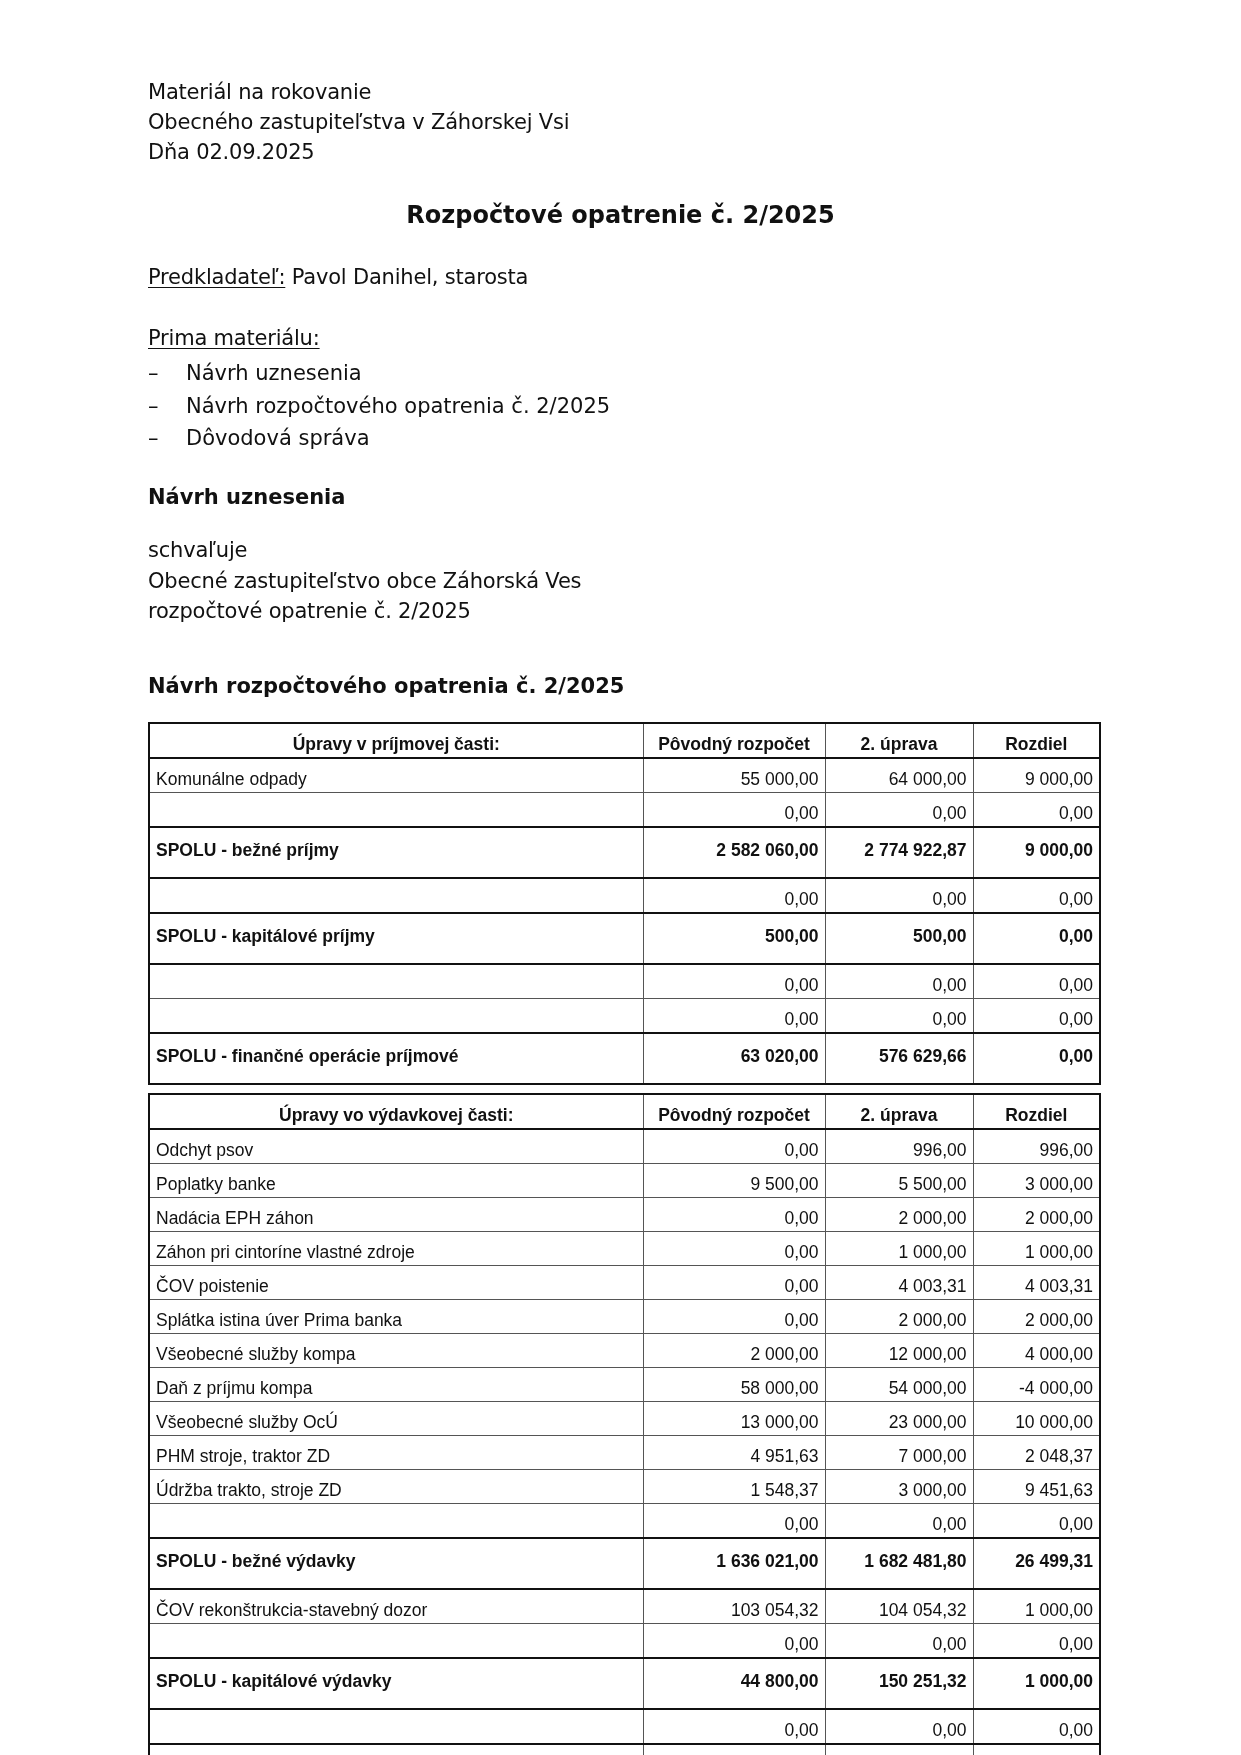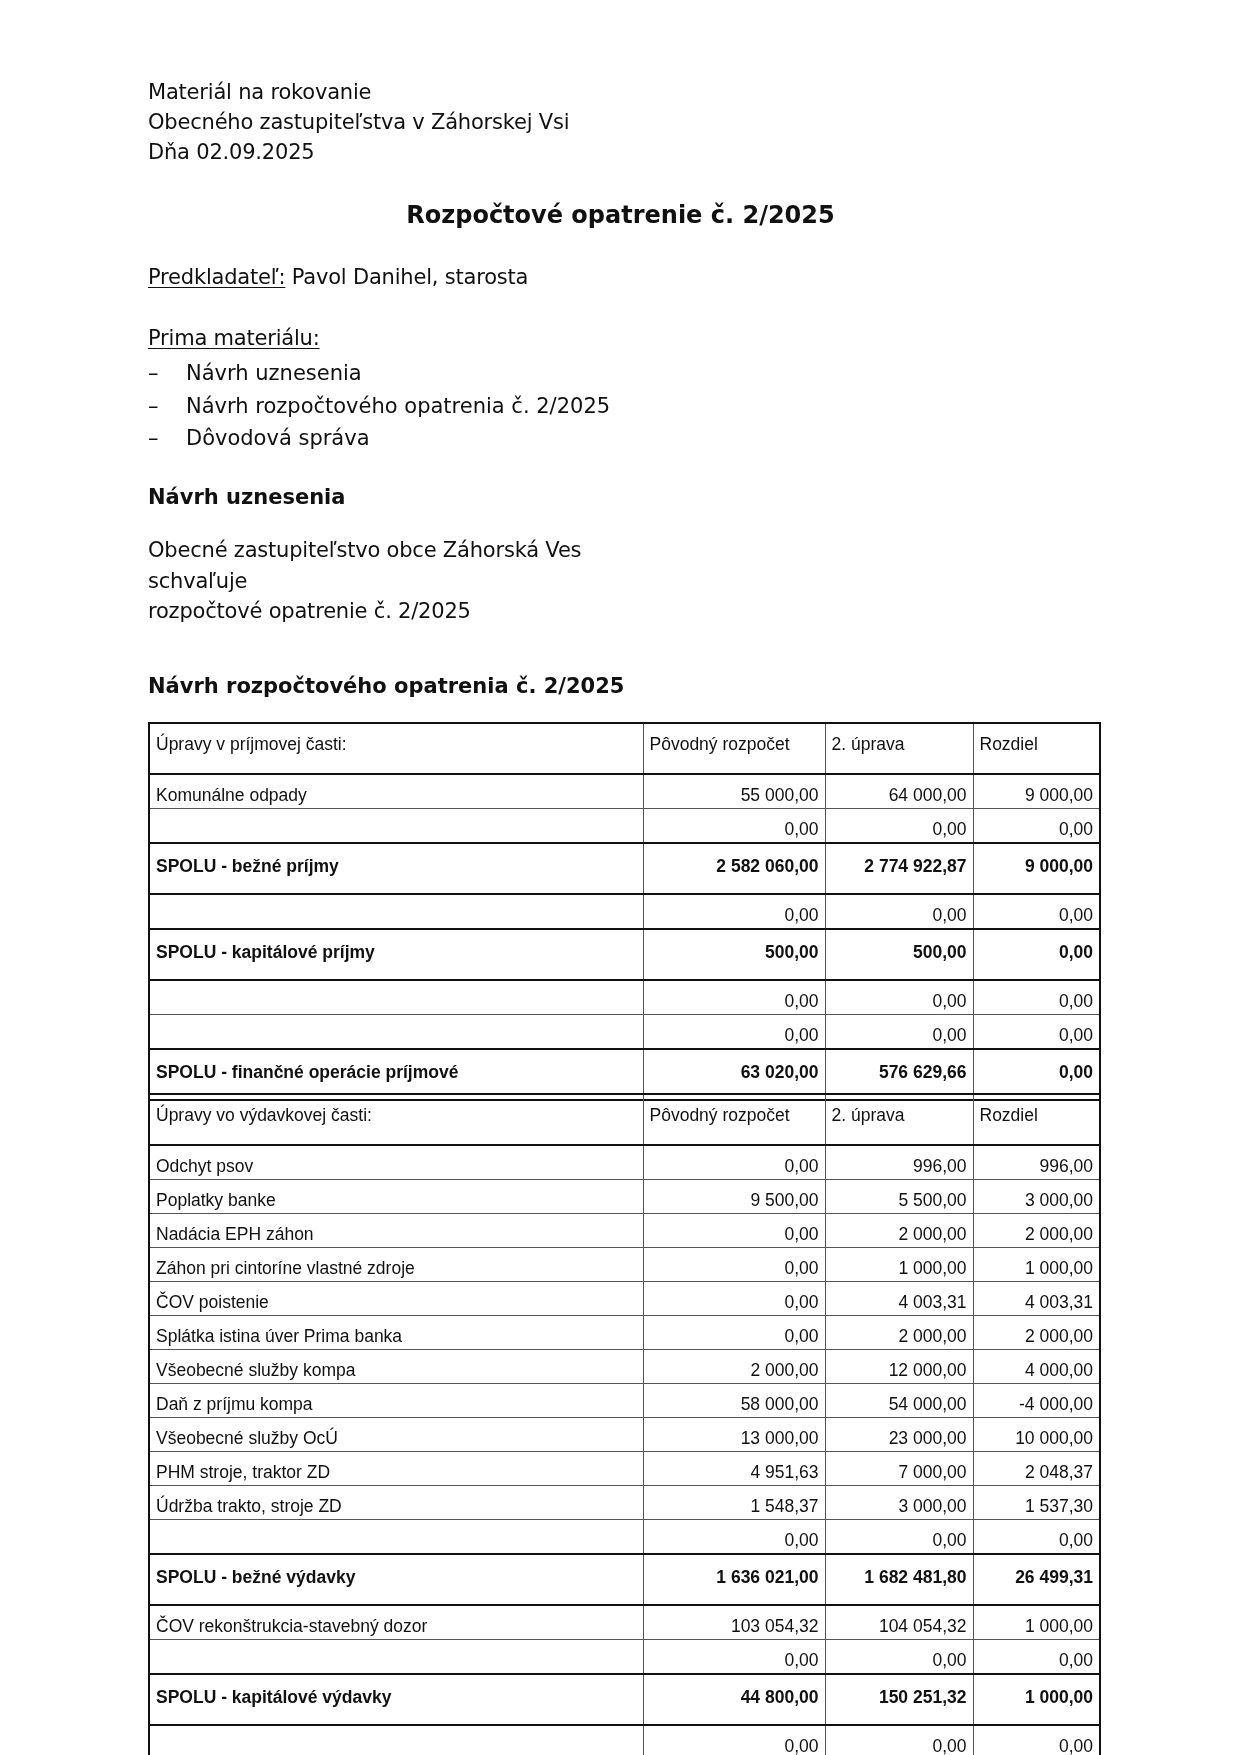--- a/index.html
+++ b/index.html
@@ -15,21 +15,21 @@
   .h2 { position: absolute; left: 148px; font-size: 21px; font-weight: bold; }
   .para { position: absolute; left: 148px; top: 502px; font-size: 21px; line-height: 30.5px; letter-spacing: -0.2px; }
   table.bt { position: absolute; left: 148px; width: 951px; border-collapse: collapse; font-family: "Liberation Sans", sans-serif; font-size: 17.5px; table-layout: fixed; }
   table.bt td { border: 1.5px solid #555; padding: 0 6px; height: 31px; white-space: nowrap; }
   table.bt { border: 2.5px solid #111; }
   table.bt col.c0 { width: 494px; }
   table.bt col.c1 { width: 182px; }
   table.bt col.c2 { width: 148px; }
   table.bt col.c3 { width: 127px; }
   table.bt td.num { text-align: right; }
-  table.bt tr.head td { font-weight: normal; vertical-align: bottom; padding-bottom: 18px; border-bottom: 2.5px solid #111; }
+  table.bt tr.head td { font-weight: bold; vertical-align: bottom; padding-bottom: 2px; border-bottom: 2.5px solid #111; text-align: center; }
   table.bt tr.total td { font-weight: bold; vertical-align: bottom; padding-bottom: 16px; border-top: 2.5px solid #111; border-bottom: 2.5px solid #111; height: 33px; }
   table.bt tr.row td { vertical-align: bottom; padding-bottom: 2px; }
 </style>
 </head>
 <body>
 
 <div class="page">
 
   <div class="hdr">
     <div>Materiál na rokovanie</div>
@@ -57,22 +57,22 @@
       </li>
     <li>
         <span class="dash">–</span>
         <span>Dôvodová správa</span>
       </li>
   </ul>
 
   <div class="h2" style="top:452px">Návrh uznesenia</div>
 
   <div class="para">
+    <div>schvaľuje</div>
     <div>Obecné zastupiteľstvo obce Záhorská Ves</div>
-    <div>schvaľuje</div>
     <div>rozpočtové opatrenie č. 2/2025</div>
   </div>
 
   <div class="h2" style="top:641px">Návrh rozpočtového opatrenia č. 2/2025</div>
 
   <table class="bt" id="income-table" style="top:689px">
     <colgroup>
         <col class="c0">
         <col class="c1">
         <col class="c2">
@@ -207,21 +207,21 @@
         <tr class="row">
           <td>PHM stroje, traktor ZD</td>
           <td class="num">4 951,63</td>
           <td class="num">7 000,00</td>
           <td class="num">2 048,37</td>
         </tr>
         <tr class="row">
           <td>Údržba trakto, stroje ZD</td>
           <td class="num">1 548,37</td>
           <td class="num">3 000,00</td>
-          <td class="num">1 537,30</td>
+          <td class="num">9 451,63</td>
         </tr>
         <tr class="row">
           <td></td>
           <td class="num">0,00</td>
           <td class="num">0,00</td>
           <td class="num">0,00</td>
         </tr>
         <tr class="total">
           <td>SPOLU - bežné výdavky</td>
           <td class="num">1 636 021,00</td>

